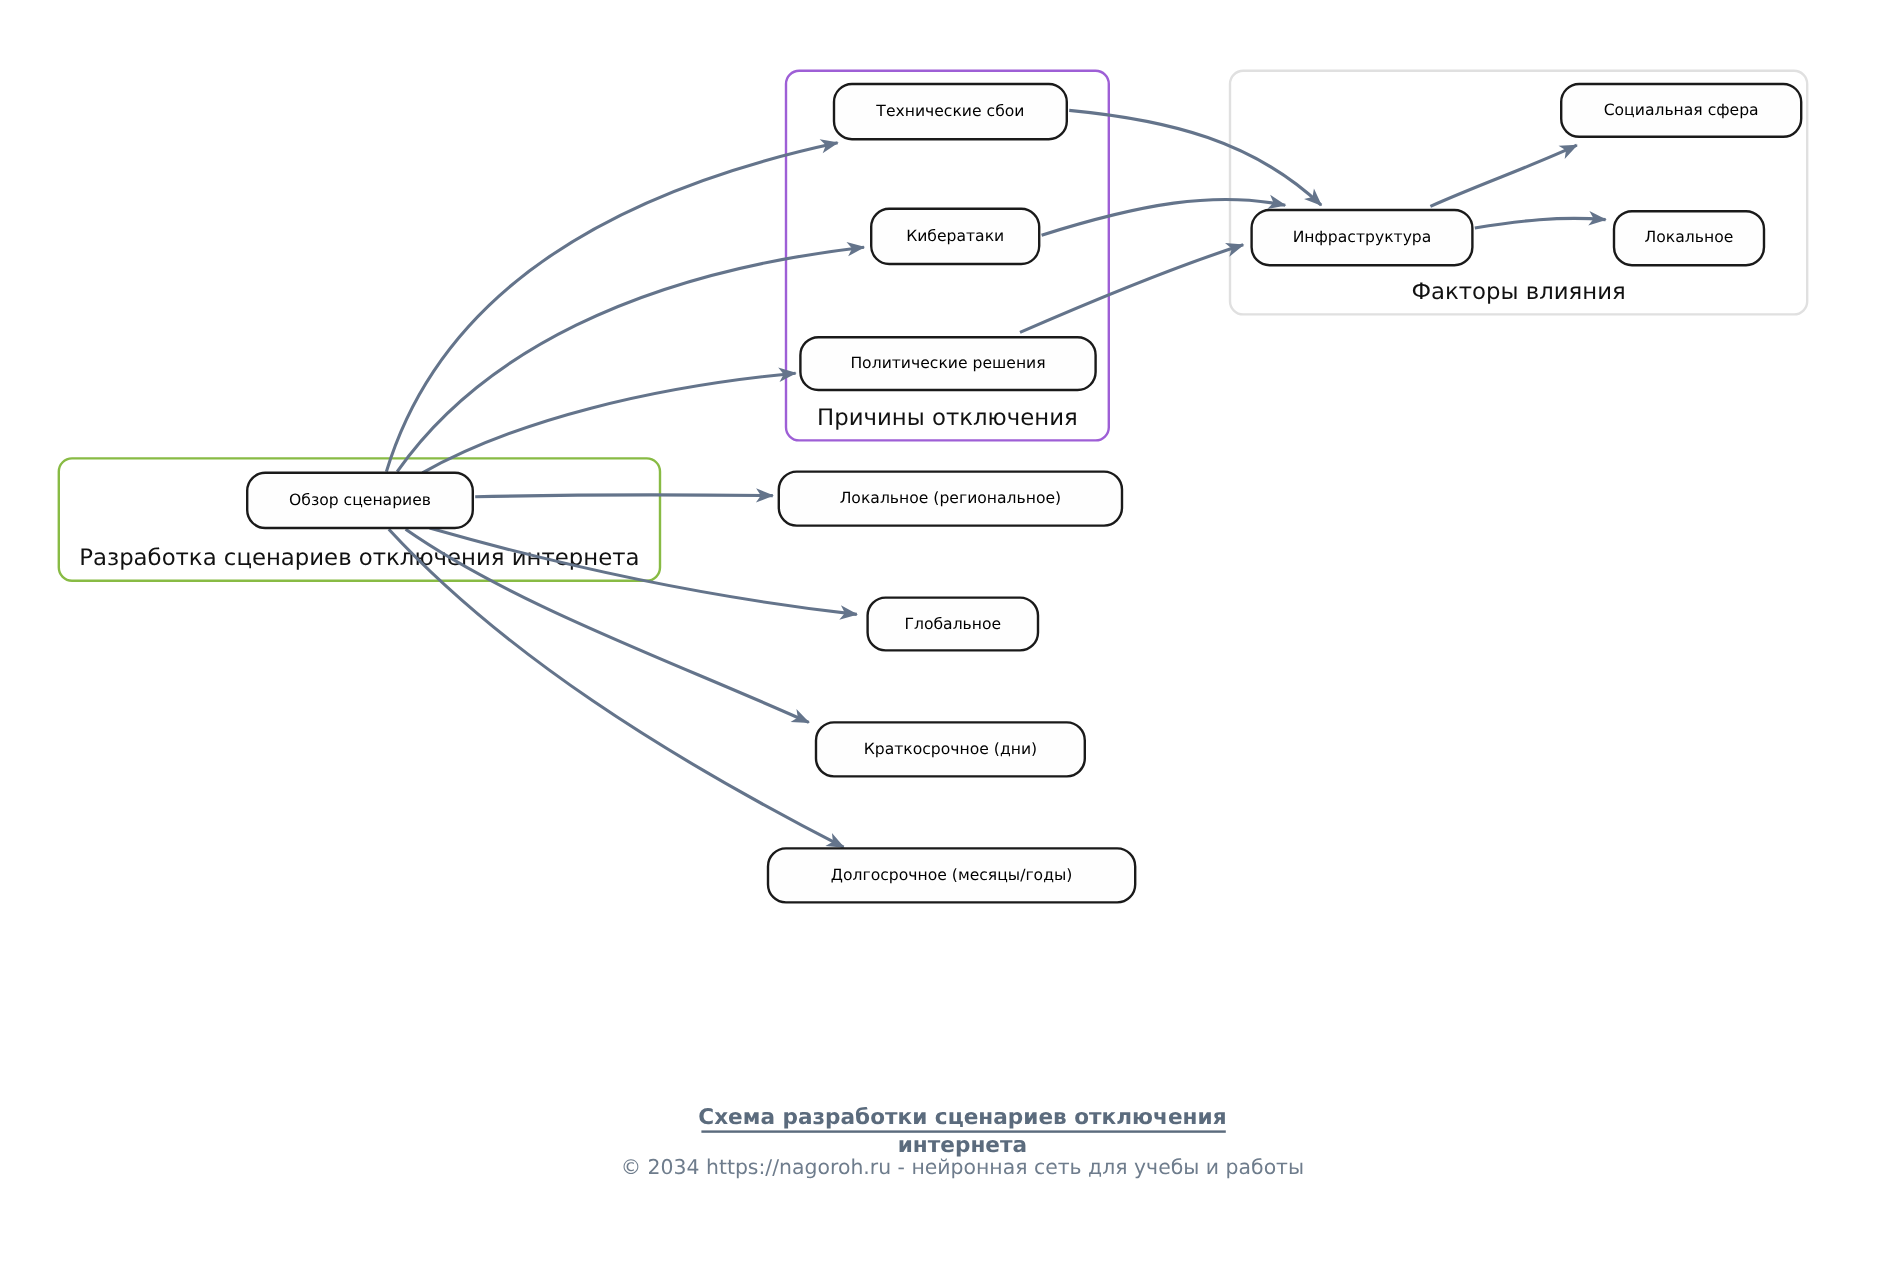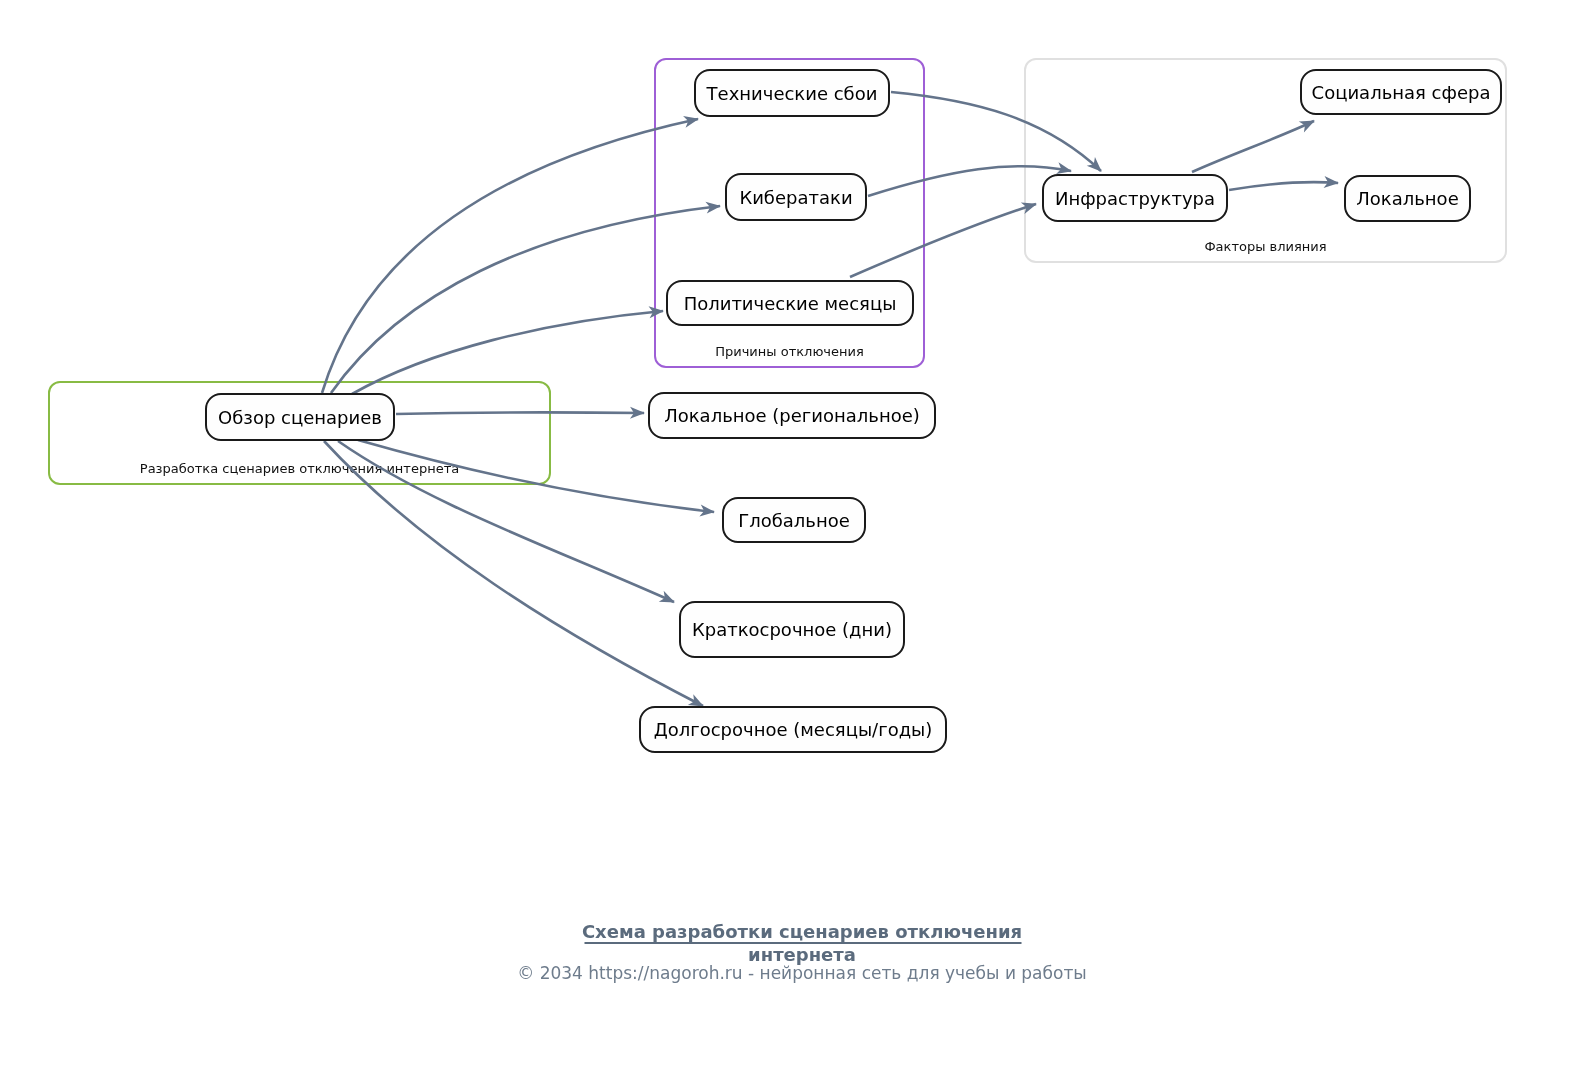--- a/index.html
+++ b/index.html
@@ -22,21 +22,21 @@
     background: #ffffff;
   }
   .group.green  { border-color: var(--green, #88bb44); }
   .group.purple { border-color: var(--purple, #9e5fd6); }
   .group.gray   { border-color: var(--gray-border, #e0e0e0); }
   .group-label {
     position: absolute;
     left: 0; right: 0;
     bottom: 7px;
     text-align: center;
-    font-size: 13px;
+    font-size: 19px;
     color: #111111;
     white-space: nowrap;
   }
 
   
   svg.edges {
     position: absolute;
     left: 0; top: 0;
     width: 1580px; height: 1068px;
     pointer-events: none;
@@ -50,21 +50,21 @@
 
   
   .node {
     position: absolute;
     display: flex;
     align-items: center;
     justify-content: center;
     background: #fefefe;
     border: 2px solid var(--node-border, #1a1a1a);
     border-radius: 16px;
-    font-size: 18px;
+    font-size: 13px;
     color: #000000;
     white-space: nowrap;
   }
 
   
   .footer-title {
     position: absolute;
     left: 802px; top: 885px;
     transform: translateX(-50%);
     width: 470px;
@@ -129,33 +129,33 @@
     <path class="edge" marker-end="url(#ah)" d="M 1192 172 C 1232 154, 1278 138, 1314 121"></path>
     <path class="edge" marker-end="url(#ah)" d="M 1229 190 C 1265 184, 1300 180, 1338 183"></path>
   </svg>
 
   <div class="node" style="left:205px; top:393px; width:190px; height:48px;">Обзор сценариев</div>
 
   <div class="node" style="left:694px; top:69px; width:196px; height:48px;">Технические сбои</div>
 
   <div class="node" style="left:725px; top:173px; width:142px; height:48px;">Кибератаки</div>
 
-  <div class="node" style="left:666px; top:280px; width:248px; height:46px;">Политические месяцы</div>
+  <div class="node" style="left:666px; top:280px; width:248px; height:46px;">Политические решения</div>
 
   <div class="node" style="left:1300px; top:69px; width:202px; height:46px;">Социальная сфера</div>
 
   <div class="node" style="left:1042px; top:174px; width:186px; height:48px;">Инфраструктура</div>
 
   <div class="node" style="left:1344px; top:175px; width:127px; height:47px;">Локальное</div>
 
   <div class="node" style="left:648px; top:392px; width:288px; height:47px;">Локальное (региональное)</div>
 
   <div class="node" style="left:722px; top:497px; width:144px; height:46px;">Глобальное</div>
 
-  <div class="node" style="left:679px; top:601px; width:226px; height:57px;">Краткосрочное (дни)</div>
+  <div class="node" style="left:679px; top:601px; width:226px; height:47px;">Краткосрочное (дни)</div>
 
   <div class="node" style="left:639px; top:706px; width:308px; height:47px;">Долгосрочное (месяцы/годы)</div>
 
   <div class="footer-title">Схема разработки сценариев отключения интернета</div>
   <div class="footer-divider"></div>
   <div class="footer-copy">© 2034 https://nagoroh.ru - нейронная сеть для учебы и работы</div>
 
 </div>
 
 </body></html>

